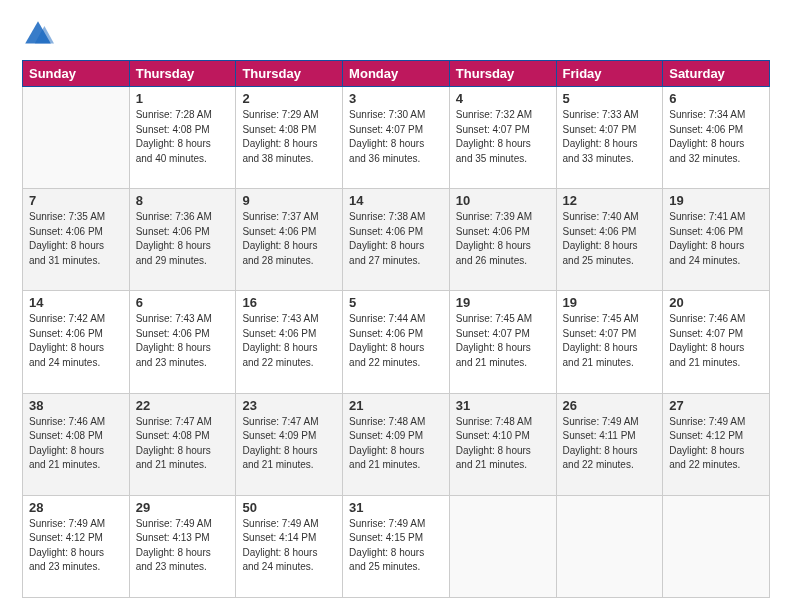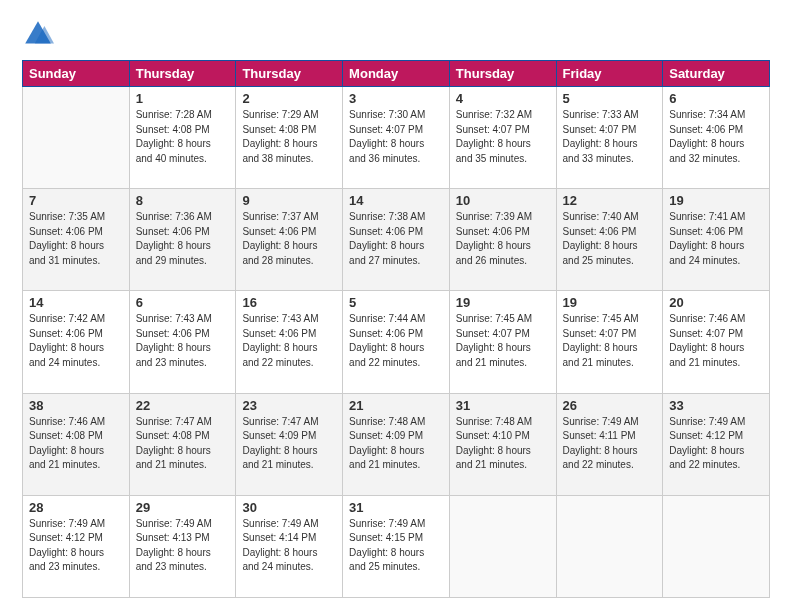--- a/index.html
+++ b/index.html
@@ -244,35 +244,35 @@
           </td>
           <td>
             <span class="day-num">31</span>
             <div class="day-info">Sunrise: 7:48 AM<br>Sunset: 4:10 PM<br>Daylight: 8 hours<br>and 21 minutes.</div>
           </td>
           <td>
             <span class="day-num">26</span>
             <div class="day-info">Sunrise: 7:49 AM<br>Sunset: 4:11 PM<br>Daylight: 8 hours<br>and 22 minutes.</div>
           </td>
           <td>
-            <span class="day-num">33</span>
+            <span class="day-num">27</span>
             <div class="day-info">Sunrise: 7:49 AM<br>Sunset: 4:12 PM<br>Daylight: 8 hours<br>and 22 minutes.</div>
           </td>
         </tr>
         <tr>
           <td>
             <span class="day-num">28</span>
             <div class="day-info">Sunrise: 7:49 AM<br>Sunset: 4:12 PM<br>Daylight: 8 hours<br>and 23 minutes.</div>
           </td>
           <td>
             <span class="day-num">29</span>
             <div class="day-info">Sunrise: 7:49 AM<br>Sunset: 4:13 PM<br>Daylight: 8 hours<br>and 23 minutes.</div>
           </td>
           <td>
-            <span class="day-num">30</span>
+            <span class="day-num">50</span>
             <div class="day-info">Sunrise: 7:49 AM<br>Sunset: 4:14 PM<br>Daylight: 8 hours<br>and 24 minutes.</div>
           </td>
           <td>
             <span class="day-num">31</span>
             <div class="day-info">Sunrise: 7:49 AM<br>Sunset: 4:15 PM<br>Daylight: 8 hours<br>and 25 minutes.</div>
           </td>
           <td class="empty-cell"></td>
           <td class="empty-cell"></td>
           <td class="empty-cell"></td>
         </tr>

